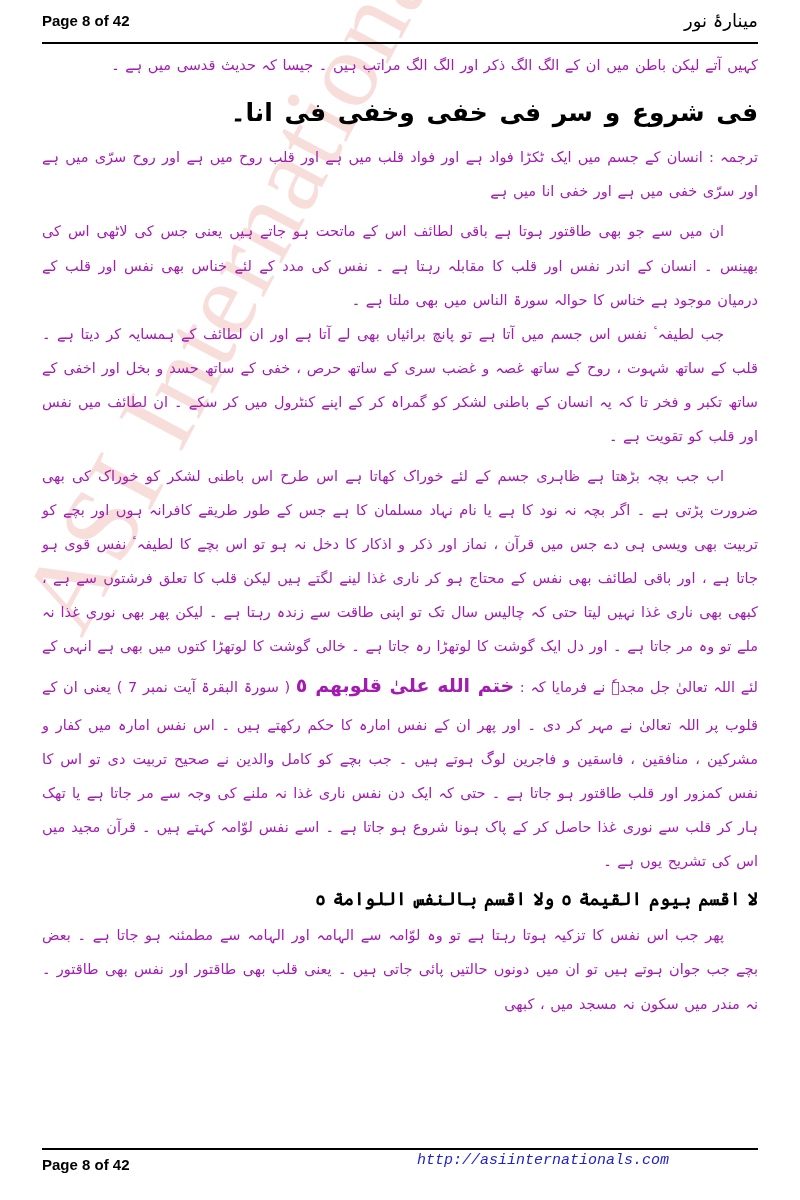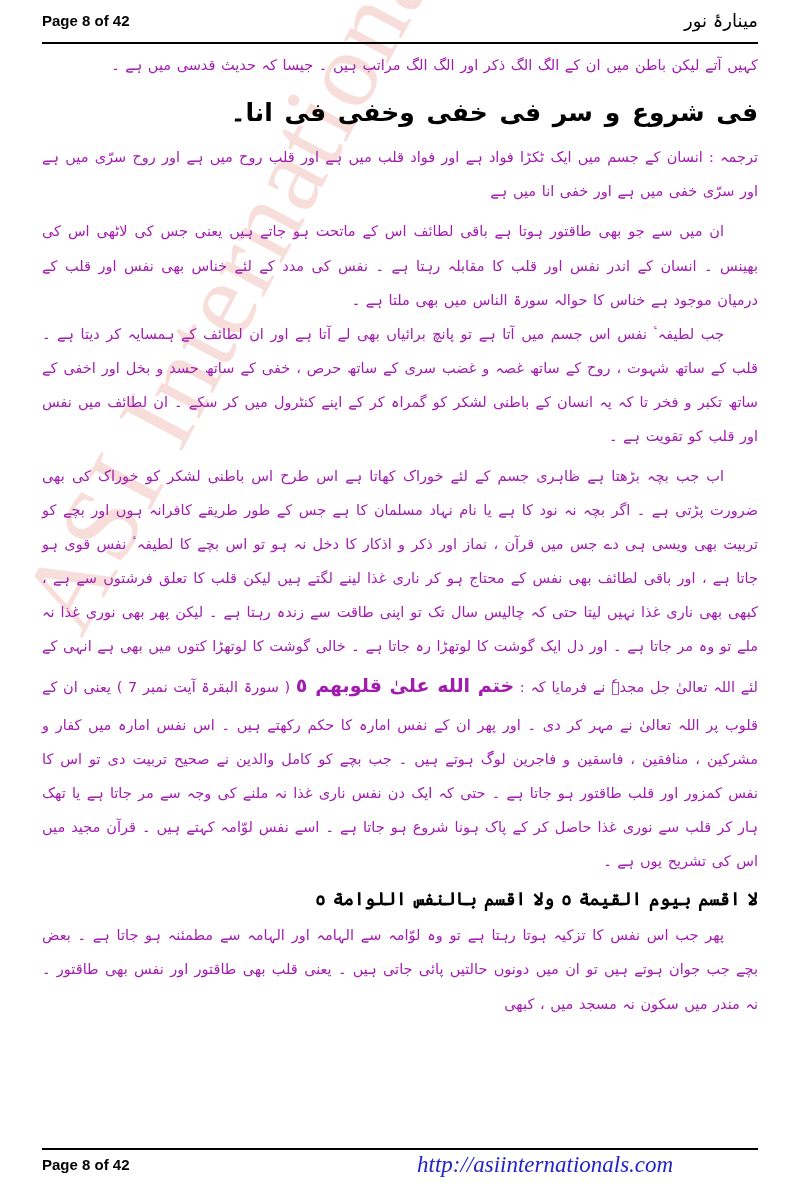--- a/index.html
+++ b/index.html
@@ -174,22 +174,22 @@
     font-size: 15px;
     font-weight: bold;
     color: #000000;
     direction: ltr;
     white-space: nowrap;
   }
   .footer-url {
     position: absolute;
     left: 375px;
     top: 2px;
-    font-family: Liberation Serif, serif;
-    font-size: 23px;
+    font-family: Liberation Mono, monospace;
+    font-size: 15px;
     font-style: italic;
     color: #2222cc;
     direction: ltr;
     white-space: nowrap;
     text-decoration: none;
   }
 </style>
 </head>
 <body>
 

